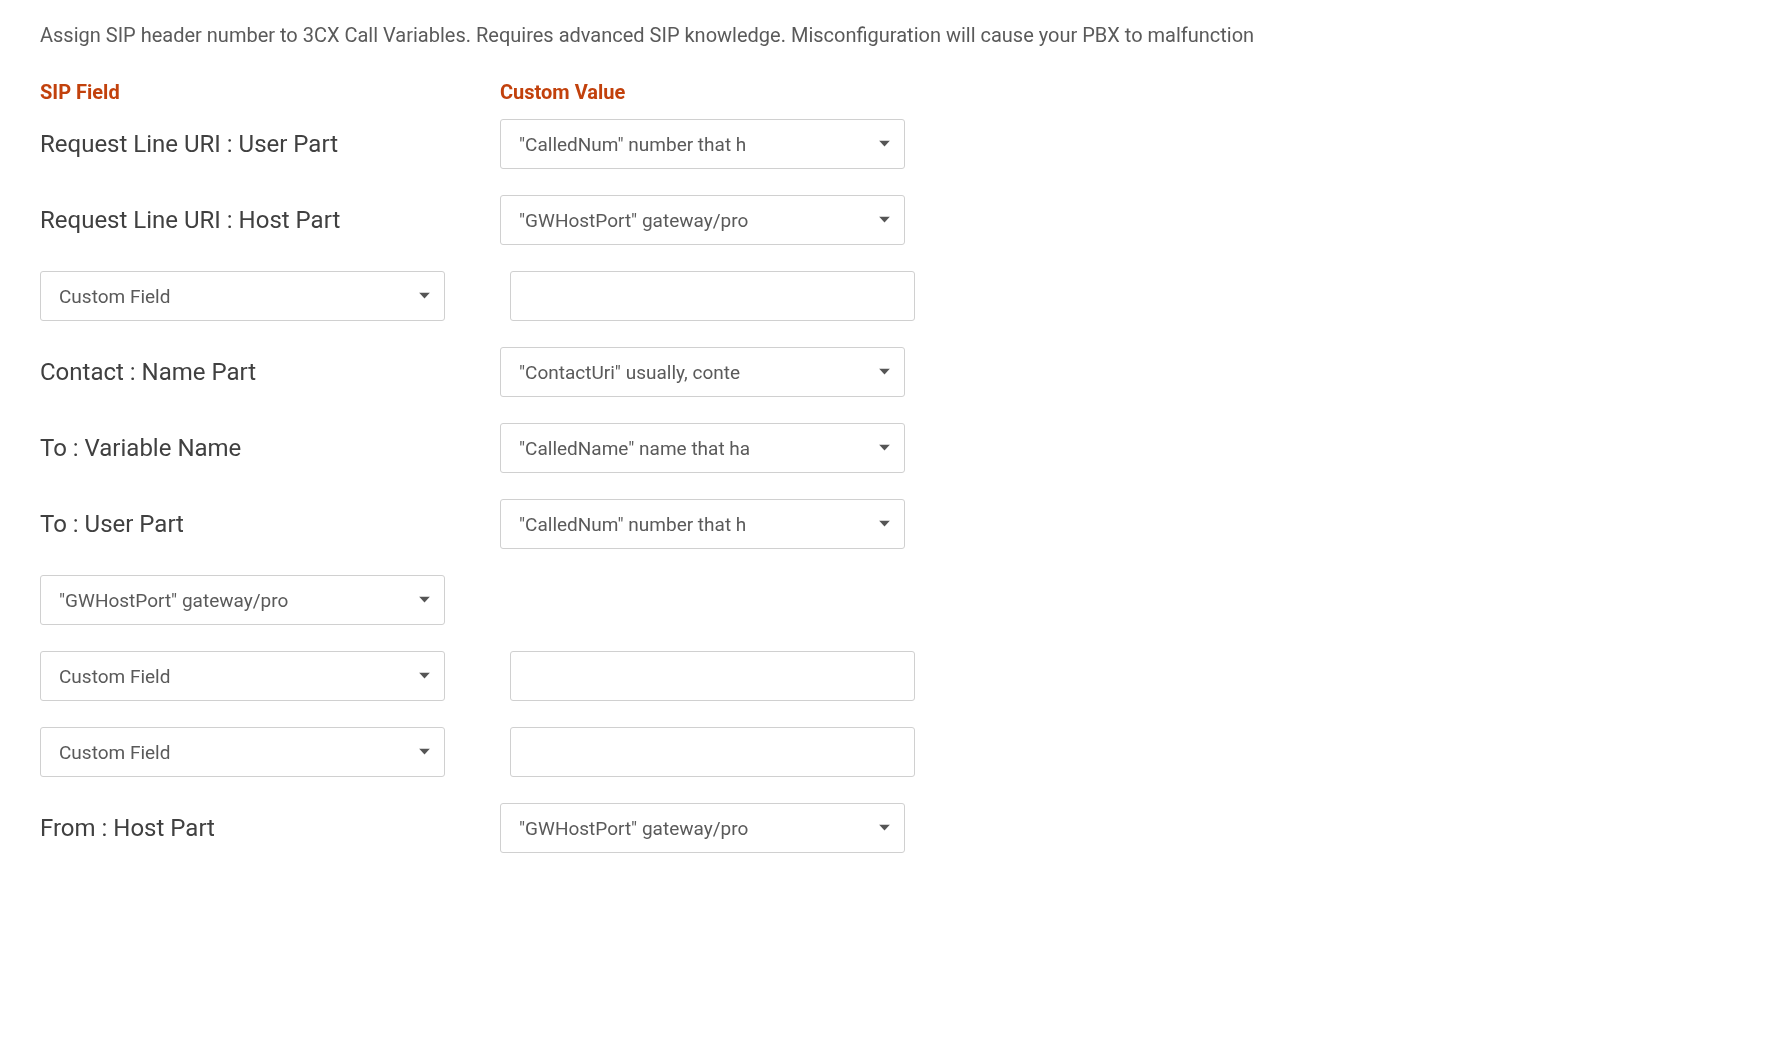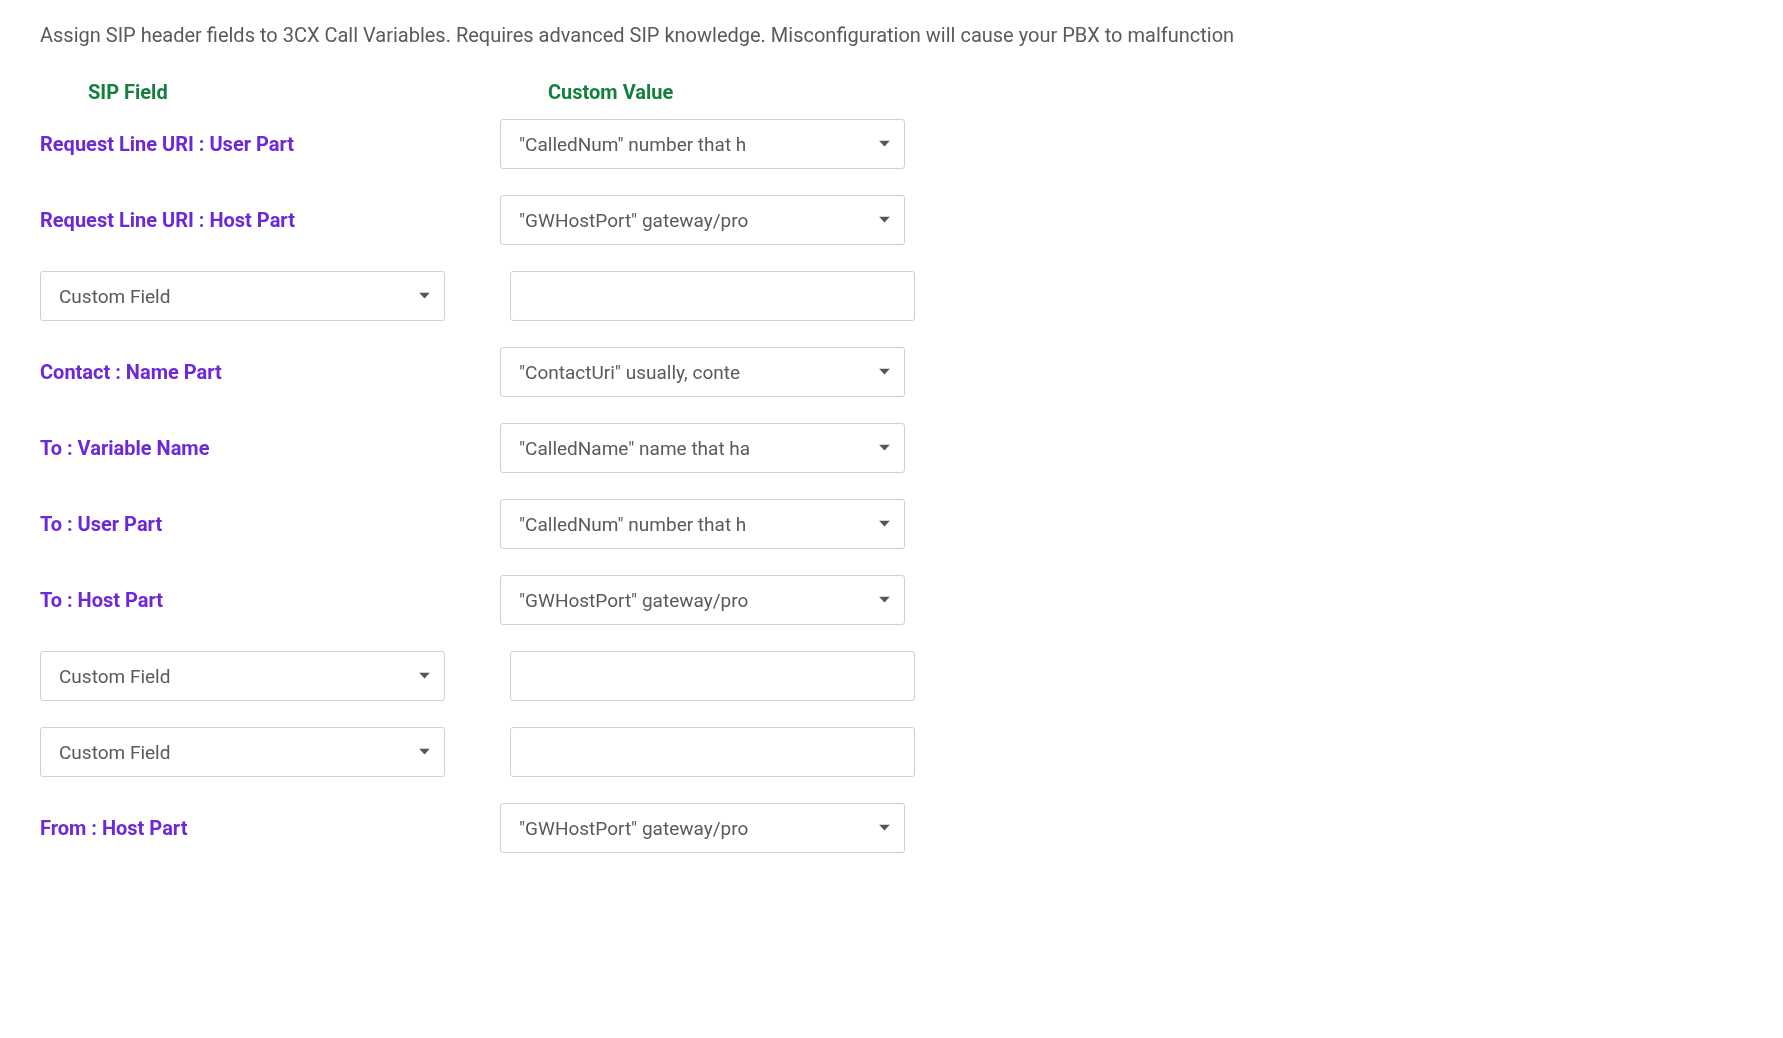--- a/index.html
+++ b/index.html
@@ -20,43 +20,42 @@
       margin-bottom: 30px;
       font-weight: 400;
     }
     .header-row {
       display: flex;
       margin-bottom: 15px;
     }
     .header-label {
       font-size: 20px;
       font-weight: 700;
-      color: #15803d;
-      margin-left: 48px;
+      color: #c2410c;
     }
     .col-field {
       width: 460px;
       flex-shrink: 0;
     }
     .col-variable {
       width: 470px;
       flex-shrink: 0;
     }
     .col-custom {
       flex: 1;
     }
     .form-row {
       display: flex;
       align-items: center;
       margin-bottom: 26px;
     }
     .field-label {
-      font-size: 20px;
-      color: #6d28d9;
-      font-weight: 700;
+      font-size: 24px;
+      color: #404040;
+      font-weight: 400;
     }
     .select-wrapper {
       position: relative;
       width: 405px;
     }
     .select-box {
       width: 100%;
       height: 50px;
       border: 1px solid #d0d0d0;
       border-radius: 3px;
@@ -89,21 +88,21 @@
       border-radius: 3px;
       background: #ffffff;
       padding: 0 15px;
       font-size: 19px;
       color: #5a5a5a;
     }
   </style>
 </head>
 <body>
 
-<div class="description">Assign SIP header fields to 3CX Call Variables. Requires advanced SIP knowledge. Misconfiguration will cause your PBX to malfunction</div>
+<div class="description">Assign SIP header number to 3CX Call Variables. Requires advanced SIP knowledge. Misconfiguration will cause your PBX to malfunction</div>
 
 <div class="header-row">
   <div class="col-field">
     <span class="header-label">SIP Field</span>
   </div>
   <div class="col-custom">
     <span class="header-label">Custom Value</span>
   </div>
 </div>
 
@@ -185,21 +184,20 @@
           <span class="select-arrow">
             <svg width="11" height="7" viewBox="0 0 11 7">
               <path d="M0 0 L5.5 6 L11 0 Z" fill="#555"></path>
             </svg>
           </span>
         </div>
       </div>
       <div class="col-custom"></div>
     </div>
     <div class="form-row">
-      <div class="col-field"><span class="field-label">To : Host Part</span></div>
       <div class="col-variable">
         <div class="select-wrapper">
           <div class="select-box">"GWHostPort" gateway/pro</div>
           <span class="select-arrow">
             <svg width="11" height="7" viewBox="0 0 11 7">
               <path d="M0 0 L5.5 6 L11 0 Z" fill="#555"></path>
             </svg>
           </span>
         </div>
       </div>

